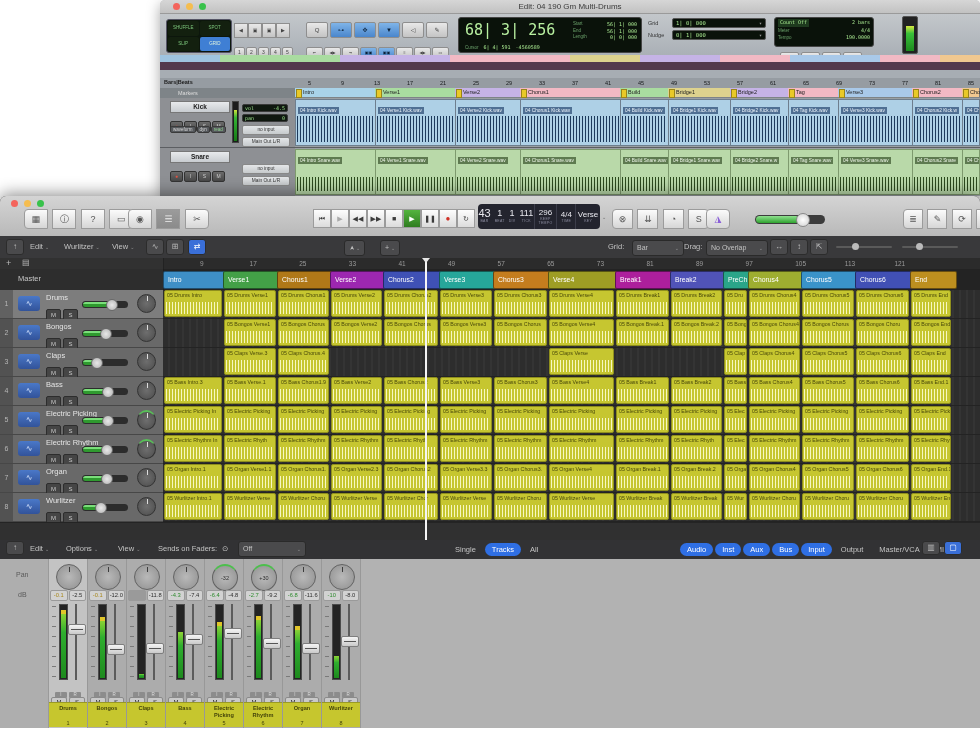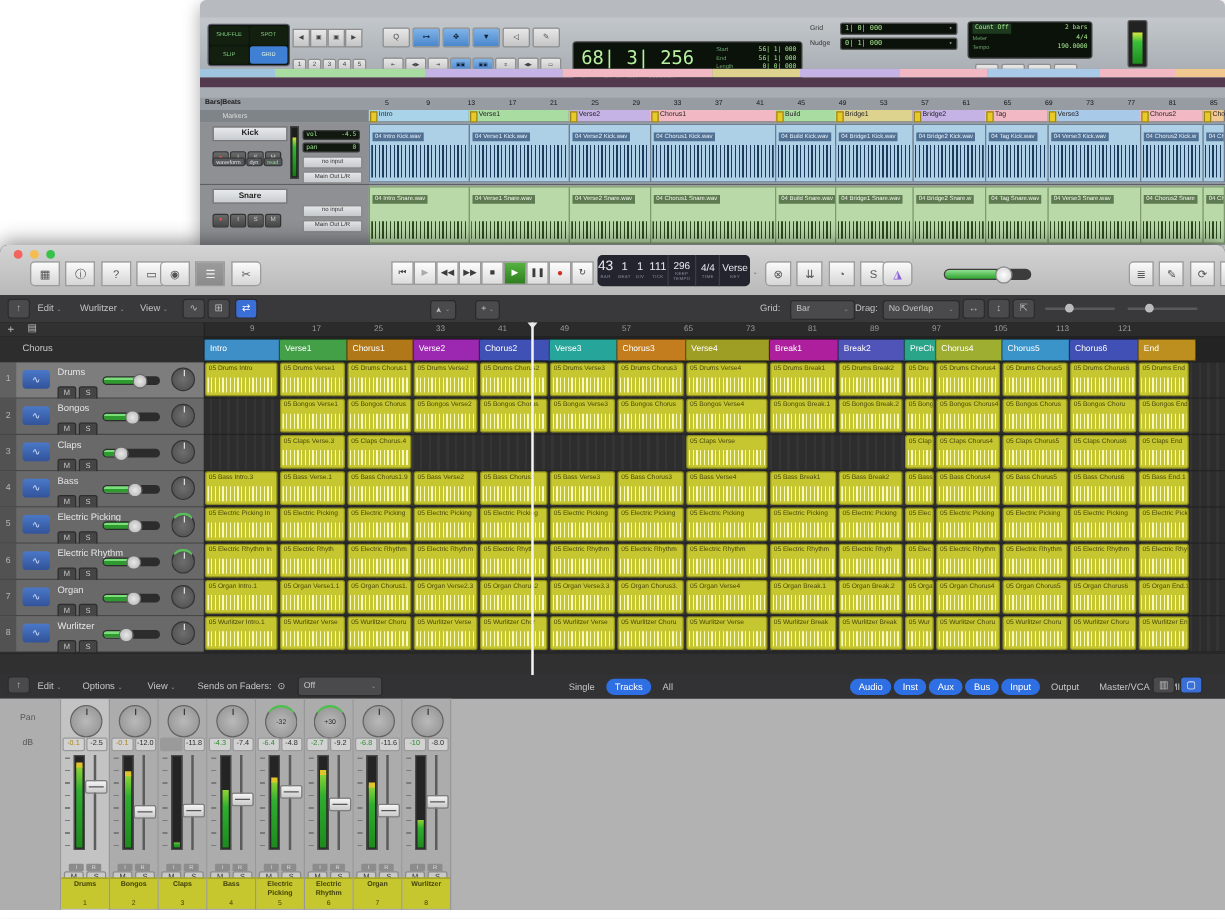--- a/index.html
+++ b/index.html
@@ -15,21 +15,21 @@
   #bw-toolbar{position:absolute;left:0;top:14px;right:0;height:41px;background:linear-gradient(#c3c7cb,#aab0b6);}
   #pt-modes{position:absolute;left:6px;top:5px;width:62px;height:30px;background:#0c160c;border:1px solid #556;
             border-radius:3px;display:grid;grid-template-columns:1fr 1fr;grid-template-rows:1fr 1fr;gap:1px;padding:1px;}
   .ptmode{font-size:4.5px;color:#7ec87e;text-align:center;line-height:13px;background:#13200f;border-radius:2px;}
   .ptmode.on{background:#3f7fd4;color:#dff3df;}
   .ptbtn{display:inline-block;background:linear-gradient(#e8e8e8,#c4c4c4);border:1px solid #8e8e8e;border-radius:2px;
          color:#444;font-size:6px;text-align:center;}
   .ptbtn.on{background:linear-gradient(#7fb4e8,#4a86cc);color:#0a2038;}
   #pt-zoom{position:absolute;left:74px;top:4px;width:62px;}
   #pt-tools{position:absolute;left:146px;top:4px;width:150px;}
-  #pt-counter{position:absolute;left:298px;top:19px;width:182px;height:34px;background:#0a120a;border-radius:3px;
+  #pt-counter{position:absolute;left:298px;top:3px;width:182px;height:34px;background:#0a120a;border-radius:3px;
               border:1px solid #444;color:#8fe08f;}
   #pt-main-count{position:absolute;left:6px;top:3px;font-size:15px;color:#b8f0a0;font-family:"DejaVu Sans Mono",monospace;}
   .lcd-lbl{color:#6aa06a;font-size:4.5px;}
   .lcd-val{color:#a8e890;font-size:5px;font-family:"DejaVu Sans Mono",monospace;}
   #pt-sel{position:absolute;right:4px;top:3px;width:64px;}
   #pt-sel div{display:flex;justify-content:space-between;line-height:6.5px;}
   #pt-cursor{position:absolute;left:6px;bottom:2px;right:4px;display:flex;gap:5px;align-items:center;}
   #pt-gridnudge{position:absolute;left:488px;top:4px;width:118px;}
   .gn-row{display:flex;align-items:center;margin-bottom:2px;}
   .gn-lcd{background:#0a120a;border:1px solid #555;border-radius:2px;color:#a8e890;font-size:5.5px;
@@ -205,20 +205,26 @@
   .pname{font-size:5.6px;line-height:6.5px;padding-top:2px;font-weight:bold;}
   .pnum{position:absolute;left:0;right:0;bottom:1px;font-size:5.5px;}
   #bottom-strip{position:absolute;left:0;top:728px;width:980px;height:7px;background:#fff;}
 </style>
 </head>
 <body>
 
 <div id="stage">
 
   <div id="back-win">
+    <div id="bw-titlebar">
+      <span class="tl" style="left:13px;background:#f4645c;"></span>
+      <span class="tl" style="left:26px;background:#f5bd4f;"></span>
+      <span class="tl" style="left:39px;background:#38c24b;"></span>
+      <div id="bw-title">Edit: 04 190 Gm Multi-Drums</div>
+    </div>
     <div id="bw-toolbar">
       <div id="pt-modes">
           <div class="ptmode">SHUFFLE</div>
           <div class="ptmode">SPOT</div>
           <div class="ptmode">SLIP</div>
           <div class="ptmode on">GRID</div>
         </div>
       <div id="pt-zoom">
         <div id="pt-zoom-arrows"><div style="display: inline-block; width: 12px; height: 13px; background: linear-gradient(rgb(232, 232, 232), rgb(196, 196, 196)); border: 1px solid rgb(142, 142, 142); font-size: 5px; text-align: center; line-height: 13px; color: rgb(68, 68, 68);">◀</div><div style="display: inline-block; width: 12px; height: 13px; background: linear-gradient(rgb(232, 232, 232), rgb(196, 196, 196)); border: 1px solid rgb(142, 142, 142); font-size: 5px; text-align: center; line-height: 13px; color: rgb(68, 68, 68);">▣</div><div style="display: inline-block; width: 12px; height: 13px; background: linear-gradient(rgb(232, 232, 232), rgb(196, 196, 196)); border: 1px solid rgb(142, 142, 142); font-size: 5px; text-align: center; line-height: 13px; color: rgb(68, 68, 68);">▣</div><div style="display: inline-block; width: 12px; height: 13px; background: linear-gradient(rgb(232, 232, 232), rgb(196, 196, 196)); border: 1px solid rgb(142, 142, 142); font-size: 5px; text-align: center; line-height: 13px; color: rgb(68, 68, 68);">▶</div></div>
         <div id="pt-zoom-presets" style="margin-top:2px;"><div class="ptbtn" style="width: 9px; height: 9px; line-height: 9px; font-size: 5px; margin-right: 1px;">1</div><div class="ptbtn" style="width: 9px; height: 9px; line-height: 9px; font-size: 5px; margin-right: 1px;">2</div><div class="ptbtn" style="width: 9px; height: 9px; line-height: 9px; font-size: 5px; margin-right: 1px;">3</div><div class="ptbtn" style="width: 9px; height: 9px; line-height: 9px; font-size: 5px; margin-right: 1px;">4</div><div class="ptbtn" style="width: 9px; height: 9px; line-height: 9px; font-size: 5px; margin-right: 1px;">5</div></div>
@@ -547,21 +553,21 @@
         <div class="rn" style="left: 646.4px;">81</div>
         <div class="rn" style="left: 696px;">89</div>
         <div class="rn" style="left: 745.6px;">97</div>
         <div class="rn" style="left: 795.2px;">105</div>
         <div class="rn" style="left: 844.8px;">113</div>
         <div class="rn" style="left: 894.4px;">121</div>
       </div>
 
     <div id="fw-markerrow">
       <div class="left">
-        <span id="marker-lane-label">Chorus</span>
+        <span id="marker-lane-label">Master</span>
       </div>
       <div id="fw-sections">
           <div class="sec" style="left: 163px; width: 59px; background: rgb(62, 143, 199);">Intro</div>
           <div class="sec" style="left: 223px; width: 53px; background: rgb(67, 160, 71);">Verse1</div>
           <div class="sec" style="left: 277px; width: 52px; background: rgb(176, 120, 24);">Chorus1</div>
           <div class="sec" style="left: 330px; width: 52px; background: rgb(156, 39, 176);">Verse2</div>
           <div class="sec" style="left: 383px; width: 55px; background: rgb(63, 81, 181);">Chorus2</div>
           <div class="sec" style="left: 439px; width: 53px; background: rgb(38, 166, 154);">Verse3</div>
           <div class="sec" style="left: 493px; width: 54px; background: rgb(196, 125, 30);">Chorus3</div>
           <div class="sec" style="left: 548px; width: 66px; background: rgb(158, 157, 36);">Verse4</div>

